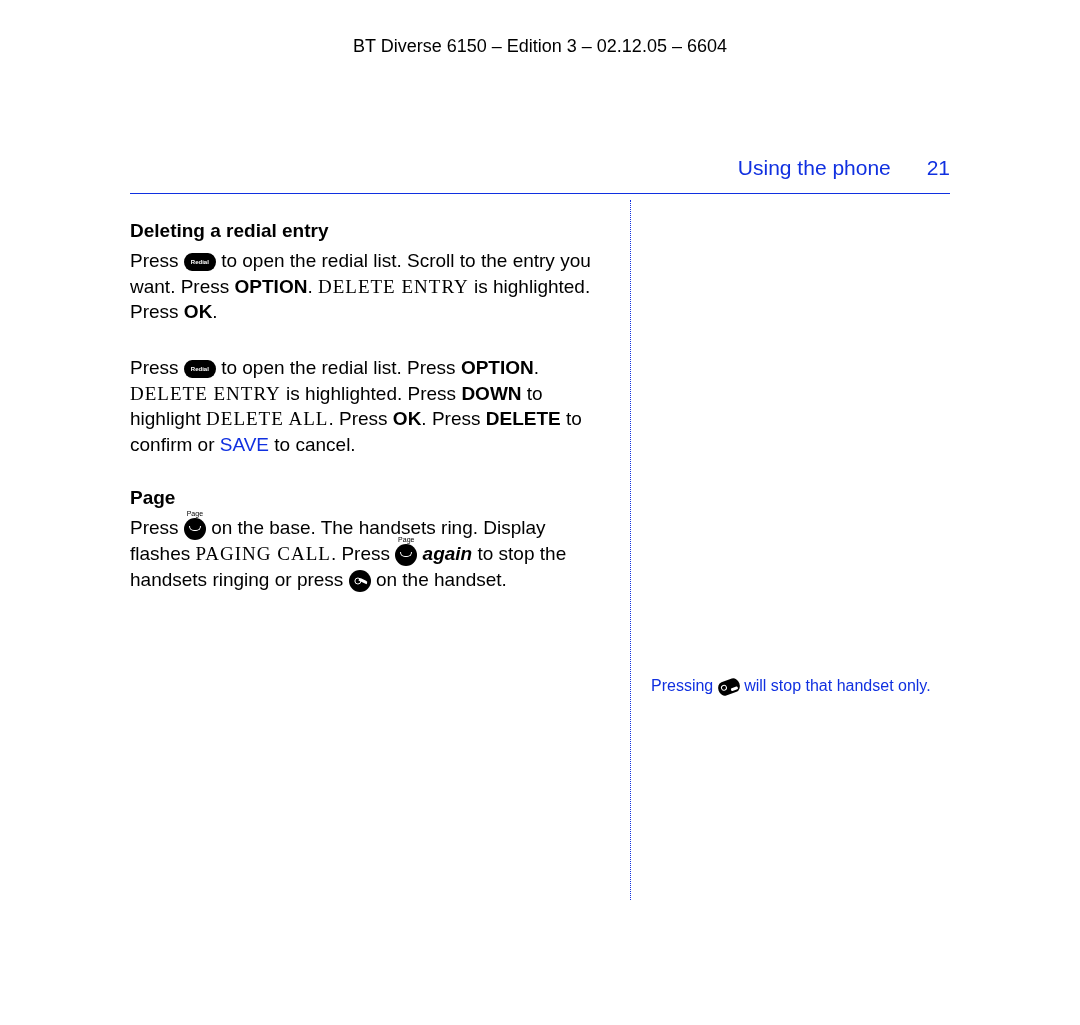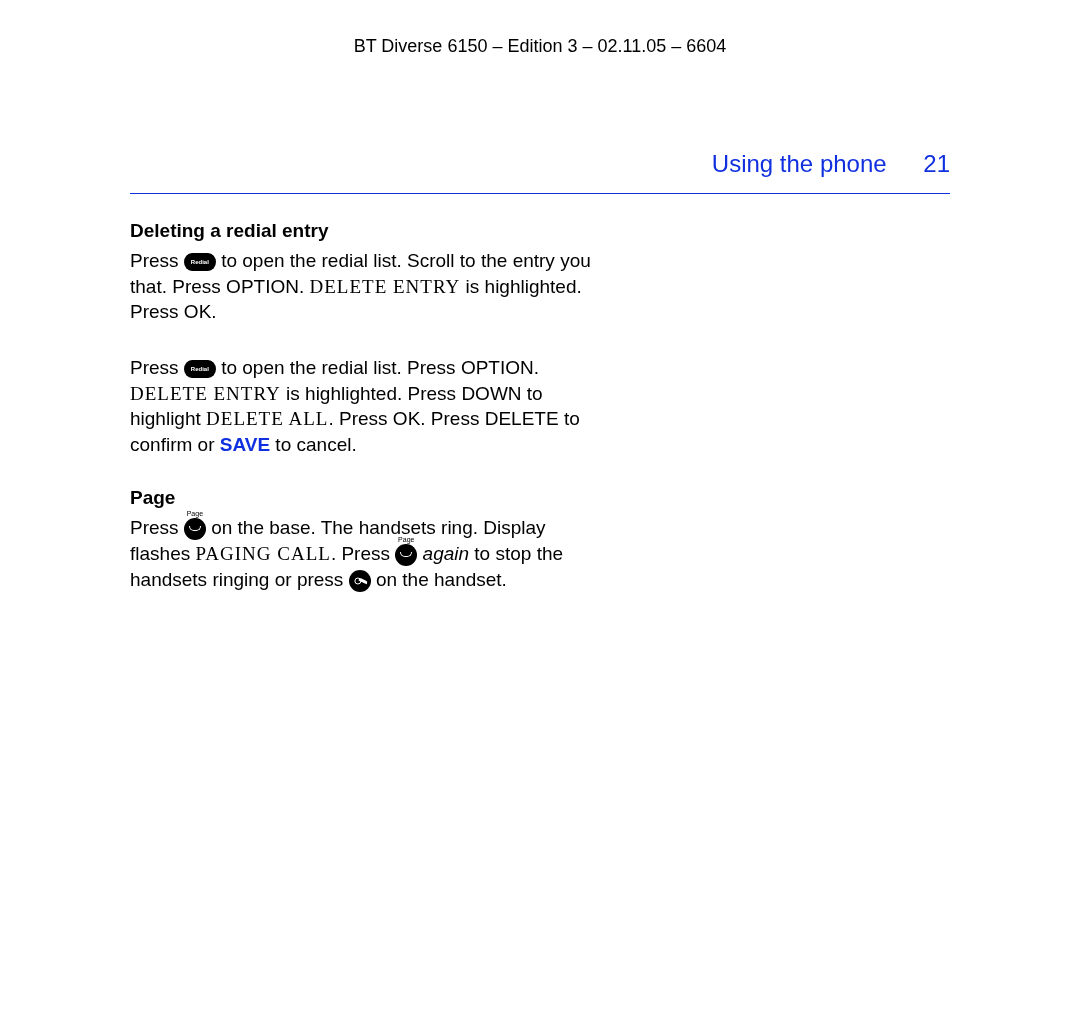--- a/index.html
+++ b/index.html
@@ -14,24 +14,24 @@
     position: relative;
   }
   .doc-header {
     text-align: center;
     padding-top: 36px;
     font-size: 18px;
     color: #000;
   }
   .page-header {
     position: absolute;
-    top: 150px;
+    top: 156px;
     right: 130px;
     text-align: right;
-    font-size: 24px;
+    font-size: 21px;
   }
   .page-header .chapter {
     color: #1030e0;
     margin-right: 30px;
   }
   .page-header .pagenum {
     color: #1030e0;
   }
   .hr {
     position: absolute;
@@ -66,22 +66,22 @@
     font-weight: bold;
     margin: 20px 0 6px 0;
     color: #000;
   }
   p.body {
     font-size: 19px;
     margin: 0 0 30px 0;
     line-height: 1.35;
   }
   p.body.tight { margin-bottom: 8px; }
-  .bold { font-weight: normal; text-align: right; }
-  .blue { color: #1030e0; font-weight: bold; text-align: center; }
+  .bold { font-weight: bold; text-align: right; }
+  .blue { color: #1030e0; font-weight: normal; text-align: center; }
   .lcd { font-family: Liberation Serif, serif; letter-spacing: 1px; }
   .italic { font-style: italic; margin-top: 38px; }
   .sidenote {
     font-size: 16px;
     color: #1030e0;
     line-height: 1.35;
     margin-top: 475px;
   }
 
   
@@ -179,41 +179,46 @@
     position: absolute;
     right: 3px; bottom: 2px;
     width: 7px; height: 3px;
     background: #fff;
     border-radius: 1px;
   }
 </style>
 </head>
 <body>
 
-<div class="doc-header">BT Diverse 6150 – Edition 3 – 02.11.05 – 6604</div>
+<div class="doc-header">BT Diverse 6150 – Edition 3 – 02.12.05 – 6604</div>
 
 <div class="page-header">
   <span class="chapter">Using the phone</span>
   <span class="pagenum">21</span>
 </div>
 
 <hr class="hr">
 
 <div class="content">
   <div class="maincol">
 
     <h4 class="section">Deleting a redial entry</h4>
     <p class="body">
-      <span>Press </span><span class="icon-btn redial"></span><span> to open the redial list. Scroll to the entry you that. Press </span><span class="bold">OPTION</span><span>. </span><span class="lcd">DELETE ENTRY</span><span> is highlighted. Press </span><span class="bold">OK</span><span>.</span>
+      <span>Press </span><span class="icon-btn redial"></span><span> to open the redial list. Scroll to the entry you want. Press </span><span class="bold">OPTION</span><span>. </span><span class="lcd">DELETE ENTRY</span><span> is highlighted. Press </span><span class="bold">OK</span><span>.</span>
     </p>
 
     <p class="body">
       <span>Press </span><span class="icon-btn redial"></span><span> to open the redial list. Press </span><span class="bold">OPTION</span><span>. </span><span class="lcd">DELETE ENTRY</span><span> is highlighted. Press </span><span class="bold">DOWN</span><span> to highlight </span><span class="lcd">DELETE ALL</span><span>. Press </span><span class="bold">OK</span><span>. Press </span><span class="bold">DELETE</span><span> to confirm or </span><span class="blue">SAVE</span><span> to cancel.</span>
     </p>
 
     <h4 class="section">Page</h4>
     <p class="body">
       <span>Press </span><span class="icon-round page"><span class="lbl">Page</span></span><span> on the base. The handsets ring. Display flashes </span><span class="lcd">PAGING CALL</span><span>. Press </span><span class="icon-round page"><span class="lbl">Page</span></span> <span class="bold italic">again</span><span> to stop the handsets ringing or press </span><span class="icon-round end"></span><span> on the handset.</span>
     </p>
 
   </div>
 
+  <div class="sidecol">
+    <div class="sidenote">
+      <span>Pressing </span><span class="icon-side"></span><span> will stop that handset only.</span>
+    </div>
+  </div>
 </div>
 
 </body></html>

